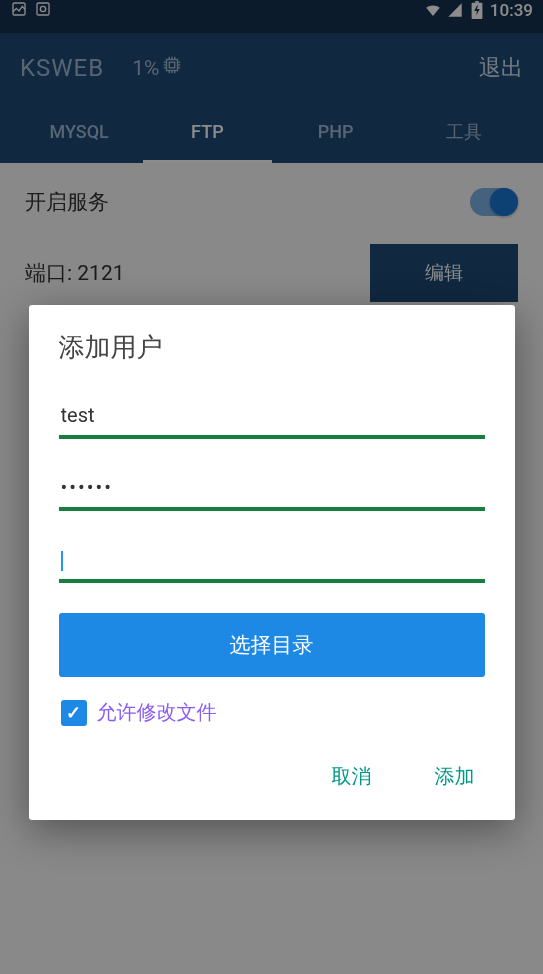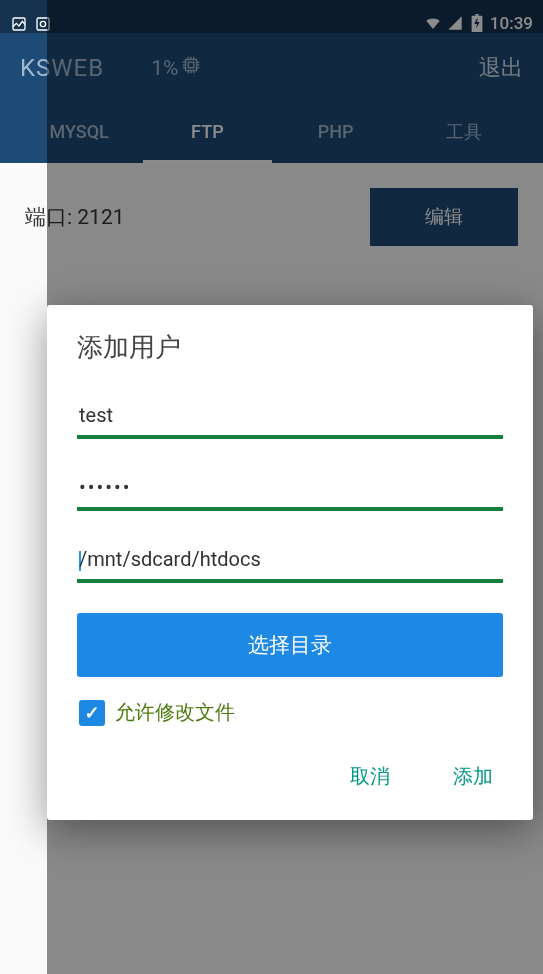--- a/index.html
+++ b/index.html
@@ -8,39 +8,39 @@
       width: 543px;
       height: 974px;
       background: #fafafa;
       position: relative;
       overflow: hidden;
     }
     .status-bar {
       height: 33px;
       background: #15324f;
       display: flex;
-      align-items: flex-end;
+      align-items: flex-start;
       justify-content: space-between;
       padding: 0 10px;
       color: #fff;
       font-size: 17px;
     }
     .status-left { display: flex; gap: 6px; align-items: center; }
     .status-right { display: flex; gap: 4px; align-items: center; font-weight: 500; }
     .status-icon { width: 18px; height: 18px; display: inline-flex; align-items: center; justify-content: center; }
     .app-bar {
       height: 70px;
       background: #1e4a76;
       display: flex;
       align-items: center;
       padding: 0 20px;
       color: #9fb8d0;
       font-size: 24px;
     }
-    .app-title { margin-right: 47px; letter-spacing: 1px; }
+    .app-title { margin-right: 28px; letter-spacing: 1px; }
     .cpu-indicator { display: flex; align-items: center; font-size: 21px; }
     .chip-icon { margin-left: 2px; font-size: 23px; }
     .exit-button { margin-left: auto; color: #d4e2ef; font-size: 22px; font-family: Liberation Serif, serif; }
     .tab-bar {
       height: 60px;
       background: #1e4a76;
       display: flex;
       align-items: center;
       padding: 0 15px;
     }
@@ -92,23 +92,22 @@
       padding: 16px 55px;
       font-size: 19px;
       border: none;
     }
     .overlay {
       position: absolute;
       top: 0; left: 0; right: 0; bottom: 0;
       background: rgba(0,0,0,0.45);
       display: flex;
       align-items: flex-start;
-      justify-content: flex-start;
+      justify-content: center;
       padding-top: 305px;
-      margin-left: 47px;
     }
     .dialog {
       background: #fff;
       width: 486px;
       border-radius: 3px;
       box-shadow: 0 10px 40px rgba(0,0,0,0.4);
     }
     .dialog-title {
       font-size: 26px;
       color: #444;
@@ -151,21 +150,21 @@
       height: 26px;
       background: #1e88e5;
       border-radius: 3px;
       display: flex;
       align-items: center;
       justify-content: center;
       color: #fff;
       font-size: 18px;
       font-weight: bold;
     }
-    .checkbox-label { font-size: 20px; color: #4d7c0f; }
+    .checkbox-label { font-size: 20px; color: #8b5cf6; }
     .dialog-actions {
       display: flex;
       justify-content: flex-end;
       gap: 63px;
       padding: 22px 40px 30px;
     }
     .dialog-action {
       color: #009688;
       font-size: 20px;
       font-weight: 500;
@@ -250,32 +249,36 @@
 
 <div class="tab-bar">
   <div class="tab">MYSQL</div>
   <div class="tab active">FTP</div>
   <div class="tab">PHP</div>
   <div class="tab">工具</div>
 </div>
 
 <div class="content">
   <div class="row">
+    <span class="row-label">开启服务</span>
+    <div class="switch"></div>
+  </div>
+  <div class="row">
     <span class="row-label">端口: 2121</span>
     <button class="edit-button">编辑</button>
   </div>
 </div>
 
 <div class="overlay">
   <div class="dialog">
     <div class="dialog-title">添加用户</div>
     <div class="dialog-body">
       <input type="text" class="text-field" value="test" style="">
       <div class="text-field dots">••••••</div>
-      <div class="text-field"><span class="cursor"></span><span>/mnt/sdcard/htdocs</span></div>
+      <div class="text-field"><span class="cursor"></span></div>
       <button class="select-dir-button">选择目录</button>
       <div class="checkbox-row">
         <div class="checkbox">✓</div>
         <span class="checkbox-label">允许修改文件</span>
       </div>
     </div>
     <div class="dialog-actions">
       <button class="dialog-action">取消</button>
       <button class="dialog-action">添加</button>
     </div>

